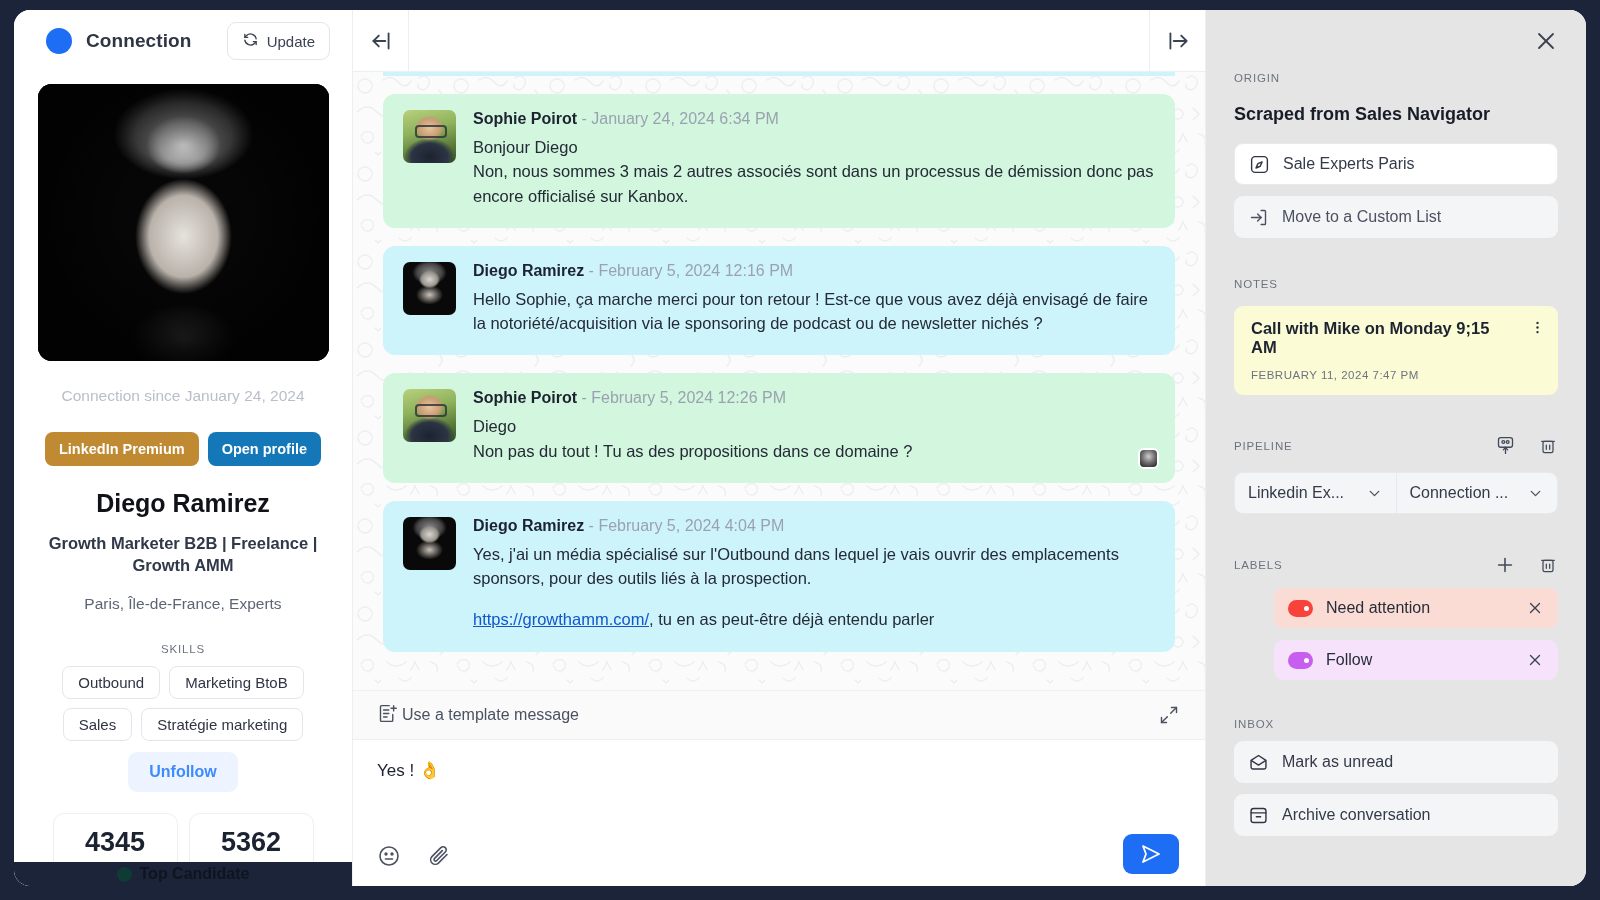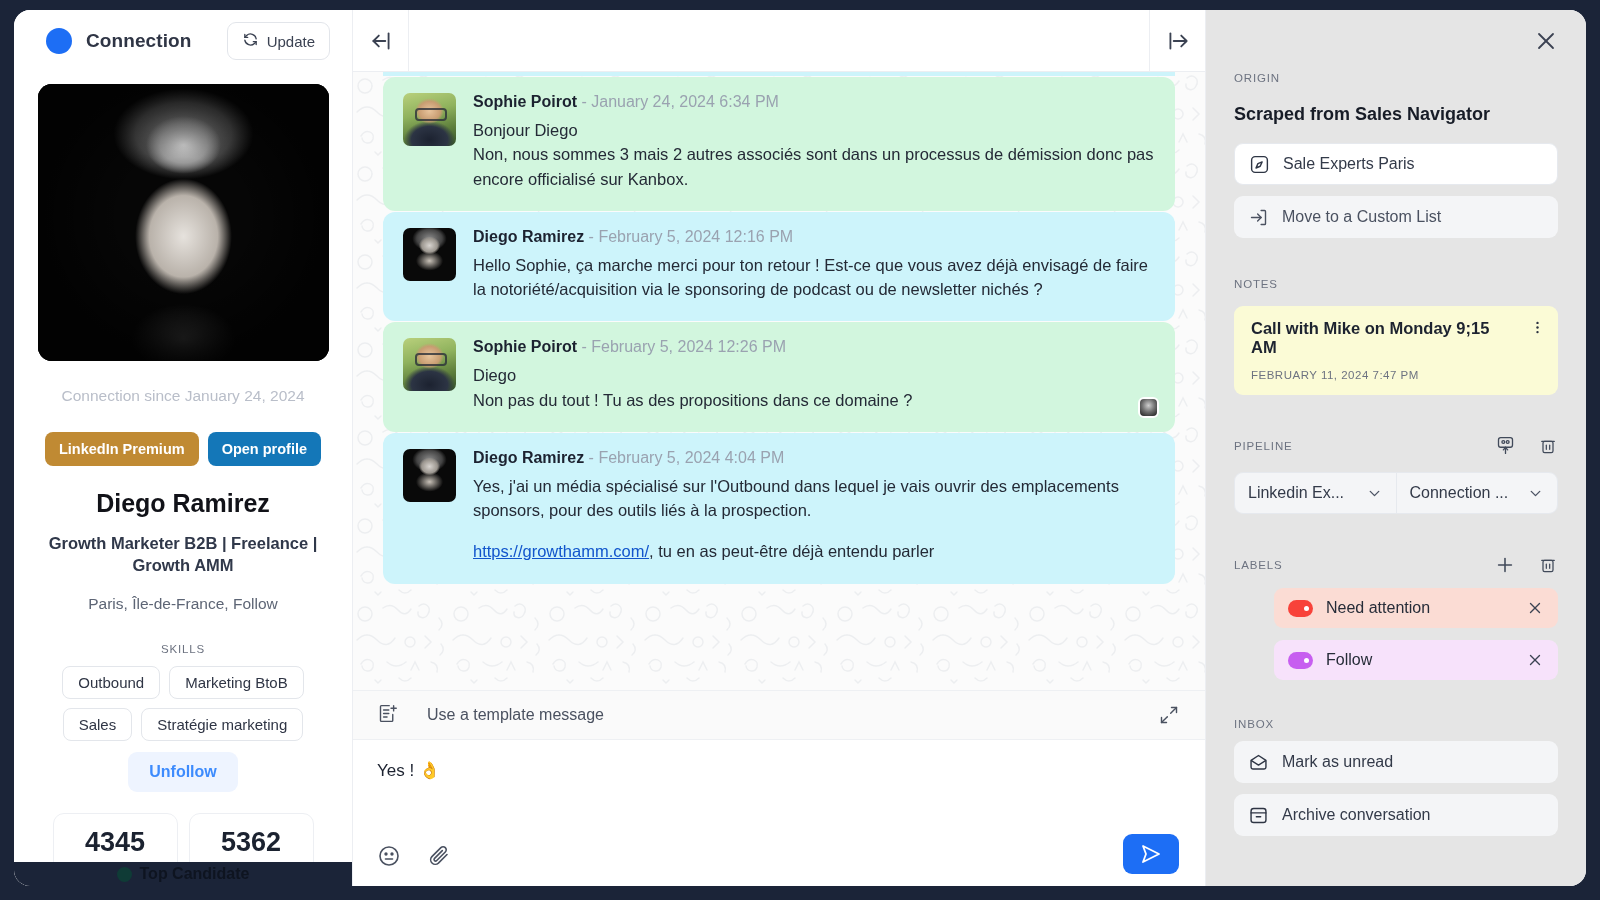--- a/index.html
+++ b/index.html
@@ -144,21 +144,21 @@
     padding:0 30px 0 30px;
   }
   .msg-partial{
     margin-top:-18px;
     height:22px; border-radius:12px 12px 0 0;
     background:#cdf4fb;
   }
   .bubble{
     border-radius:12px;
     padding:16px 20px 20px 20px;
-    margin-top:1px;
+    margin-top:18px;
     position:relative;
     display:flex; gap:17px;
   }
   .bubble.them{ background:#d2f6de; }
   .bubble.me{ background:#cdf4fb; }
   .b-avatar{
     width:53px;height:53px;border-radius:7px;flex:none;overflow:hidden;position:relative;
   }
   .b-avatar.sophie{
     background:
@@ -189,21 +189,21 @@
   .seen-av{
     position:absolute;right:16px;bottom:14px;
     width:21px;height:21px;border-radius:6px;
     background:radial-gradient(circle at 50% 38%, #cfcfcf 0%, #6f6f6f 48%, #1a1a1a 100%);
     border:2px solid #fff;
   }
 
   
   .composer{flex:none;background:#fff;border-top:1px solid #eef0f3;}
   .tpl-bar{
-    height:49px;display:flex;align-items:center;gap:29px;
+    height:49px;display:flex;align-items:center;gap:4px;
     padding:0 26px 0 24px;
     background:#fafafa; border-bottom:1px solid #eef0f3;
     font-size:16px;color:#4a5160;cursor:pointer;
   }
   .tpl-bar .expand{margin-left:auto;cursor:pointer;color:#4a5160;display:flex;}
   .compose-area{
     position:relative;height:146px;padding:20px 24px 0;
   }
   .compose-text{font-size:17px;color:#1c2230;}
   .compose-tools{
@@ -309,21 +309,21 @@
 
     <div class="conn-since">Connection since January 24, 2024</div>
 
     <div class="badge-row">
       <div class="badge premium">LinkedIn Premium</div>
       <div class="badge openprofile">Open profile</div>
     </div>
 
     <div class="full-name">Diego Ramirez</div>
     <div class="headline">Growth Marketer B2B | Freelance | Growth AMM</div>
-    <div class="location">Paris, Île-de-France, Follow</div>
+    <div class="location">Paris, Île-de-France, Experts</div>
 
     <div class="skills-label">SKILLS</div>
     <div class="skill-rows">
       <div class="skill-row">
         <div class="skill">Outbound</div>
         <div class="skill">Marketing BtoB</div>
       </div>
       <div class="skill-row">
         <div class="skill">Sales</div>
         <div class="skill">Stratégie marketing</div>

